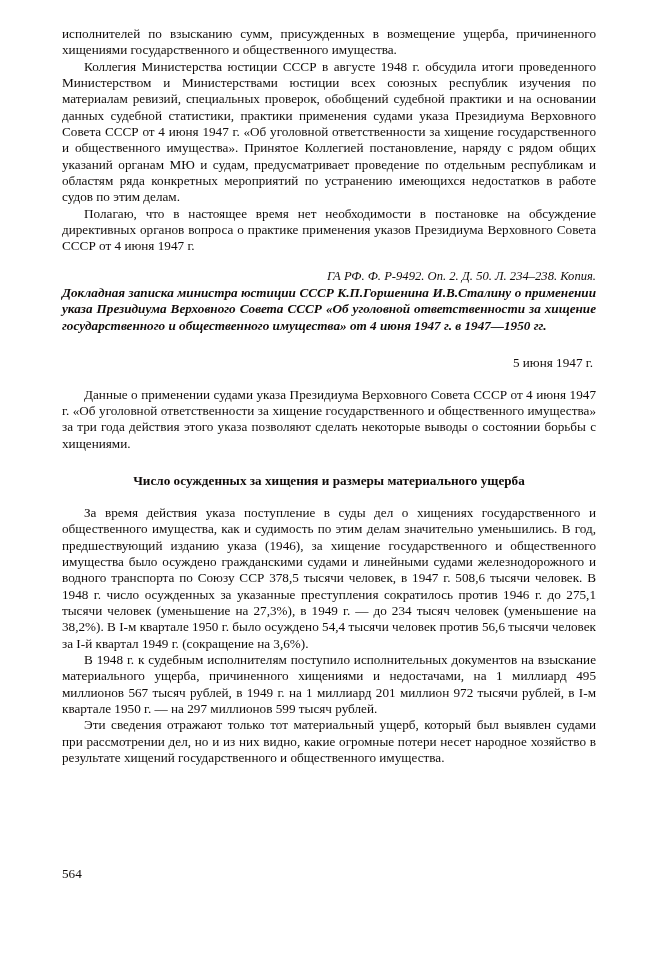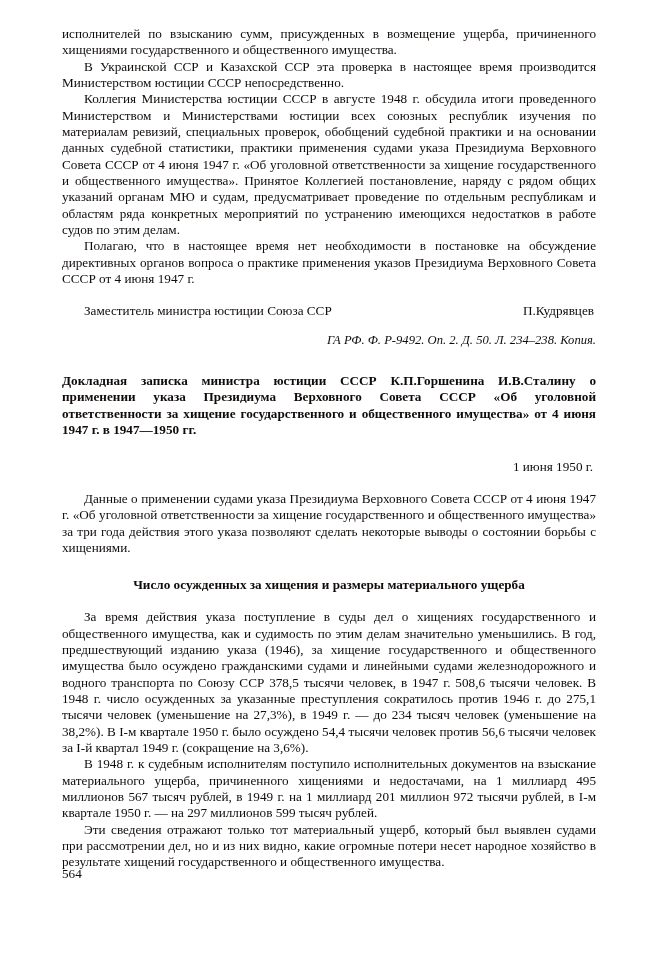--- a/index.html
+++ b/index.html
@@ -47,25 +47,26 @@
   }
   .sig-left { padding-left: 22px; }
   .sig-right { padding-right: 2px; }
   .doc-num {
     margin-top: 25px;
     font-size: 13.6px;
     font-weight: bold;
     text-align: left;
   }
   .doc-head {
-    margin-top: 25px;
+    margin-top: 1px;
     font-size: 13.2px;
     font-weight: bold;
     line-height: 16.6px;
     text-align: justify;
+    font-style: italic;
   }
   .date-line {
     margin-top: 20px;
     font-size: 13.2px;
     text-align: right;
     padding-right: 3px;
   }
   .section-title {
     margin-top: 21px;
     font-size: 13.2px;
@@ -79,35 +80,30 @@
     bottom: 22px;
     font-size: 13.2px;
   }
 </style>
 </head>
 <body>
 
 <div class="page">
 
   <p class="noind">исполнителей по взысканию сумм, присужденных в возмещение ущерба, причиненного хищениями государственного и общественного имущества.</p>
-  <p class="ind">В Украинской ССР и Казахской ССР эта проверка в настоящее время производится Министерством юстиции СССР непосредственно.</p>
   <p class="ind">Коллегия Министерства юстиции СССР в августе 1948 г. обсудила итоги проведенного Министерством и Министерствами юстиции всех союзных республик изучения по материалам ревизий, специальных проверок, обобщений судебной практики и на основании данных судебной статистики, практики применения судами указа Президиума Верховного Совета СССР от 4 июня 1947 г. «Об уголовной ответственности за хищение государственного и общественного имущества». Принятое Коллегией постановление, наряду с рядом общих указаний органам МЮ и судам, предусматривает проведение по отдельным республикам и областям ряда конкретных мероприятий по устранению имеющихся недостатков в работе судов по этим делам.</p>
   <p class="ind">Полагаю, что в настоящее время нет необходимости в постановке на обсуждение директивных органов вопроса о практике применения указов Президиума Верховного Совета СССР от 4 июня 1947 г.</p>
 
-  <div class="sig-row">
-    <span class="sig-left">Заместитель министра юстиции Союза ССР</span>
-    <span class="sig-right">П.Кудрявцев</span>
-  </div>
 
   <div class="archive">ГА РФ. Ф. Р-9492. Оп. 2. Д. 50. Л. 234–238. Копия.</div>
 
 
   <div class="doc-head">Докладная записка министра юстиции СССР К.П.Горшенина И.В.Сталину о применении указа Президиума Верховного Совета СССР «Об уголовной ответственности за хищение государственного и общественного имущества» от 4 июня 1947 г. в 1947—1950 гг.</div>
 
-  <div class="date-line">1 июня 1950 г.</div>
+  <div class="date-line">5 июня 1947 г.</div>
 
   <div class="gap-lead">
     <p class="ind">Данные о применении судами указа Президиума Верховного Совета СССР от 4 июня 1947 г. «Об уголовной ответственности за хищение государственного и общественного имущества» за три года действия этого указа позволяют сделать некоторые выводы о состоянии борьбы с хищениями.</p>
   </div>
 
   <div class="section-title">Число осужденных за хищения и размеры материального ущерба</div>
 
   <div class="gap-lead">
     <p class="ind">За время действия указа поступление в суды дел о хищениях государственного и общественного имущества, как и судимость по этим делам значительно уменьшились. В год, предшествующий изданию указа (1946), за хищение государственного и общественного имущества было осуждено гражданскими судами и линейными судами железнодорожного и водного транспорта по Союзу ССР 378,5 тысячи человек, в 1947 г. 508,6 тысячи человек. В 1948 г. число осужденных за указанные преступления сократилось против 1946 г. до 275,1 тысячи человек (уменьшение на 27,3%), в 1949 г. — до 234 тысяч человек (уменьшение на 38,2%). В I-м квартале 1950 г. было осуждено 54,4 тысячи человек против 56,6 тысячи человек за I-й квартал 1949 г. (сокращение на 3,6%).</p>
   </div>

